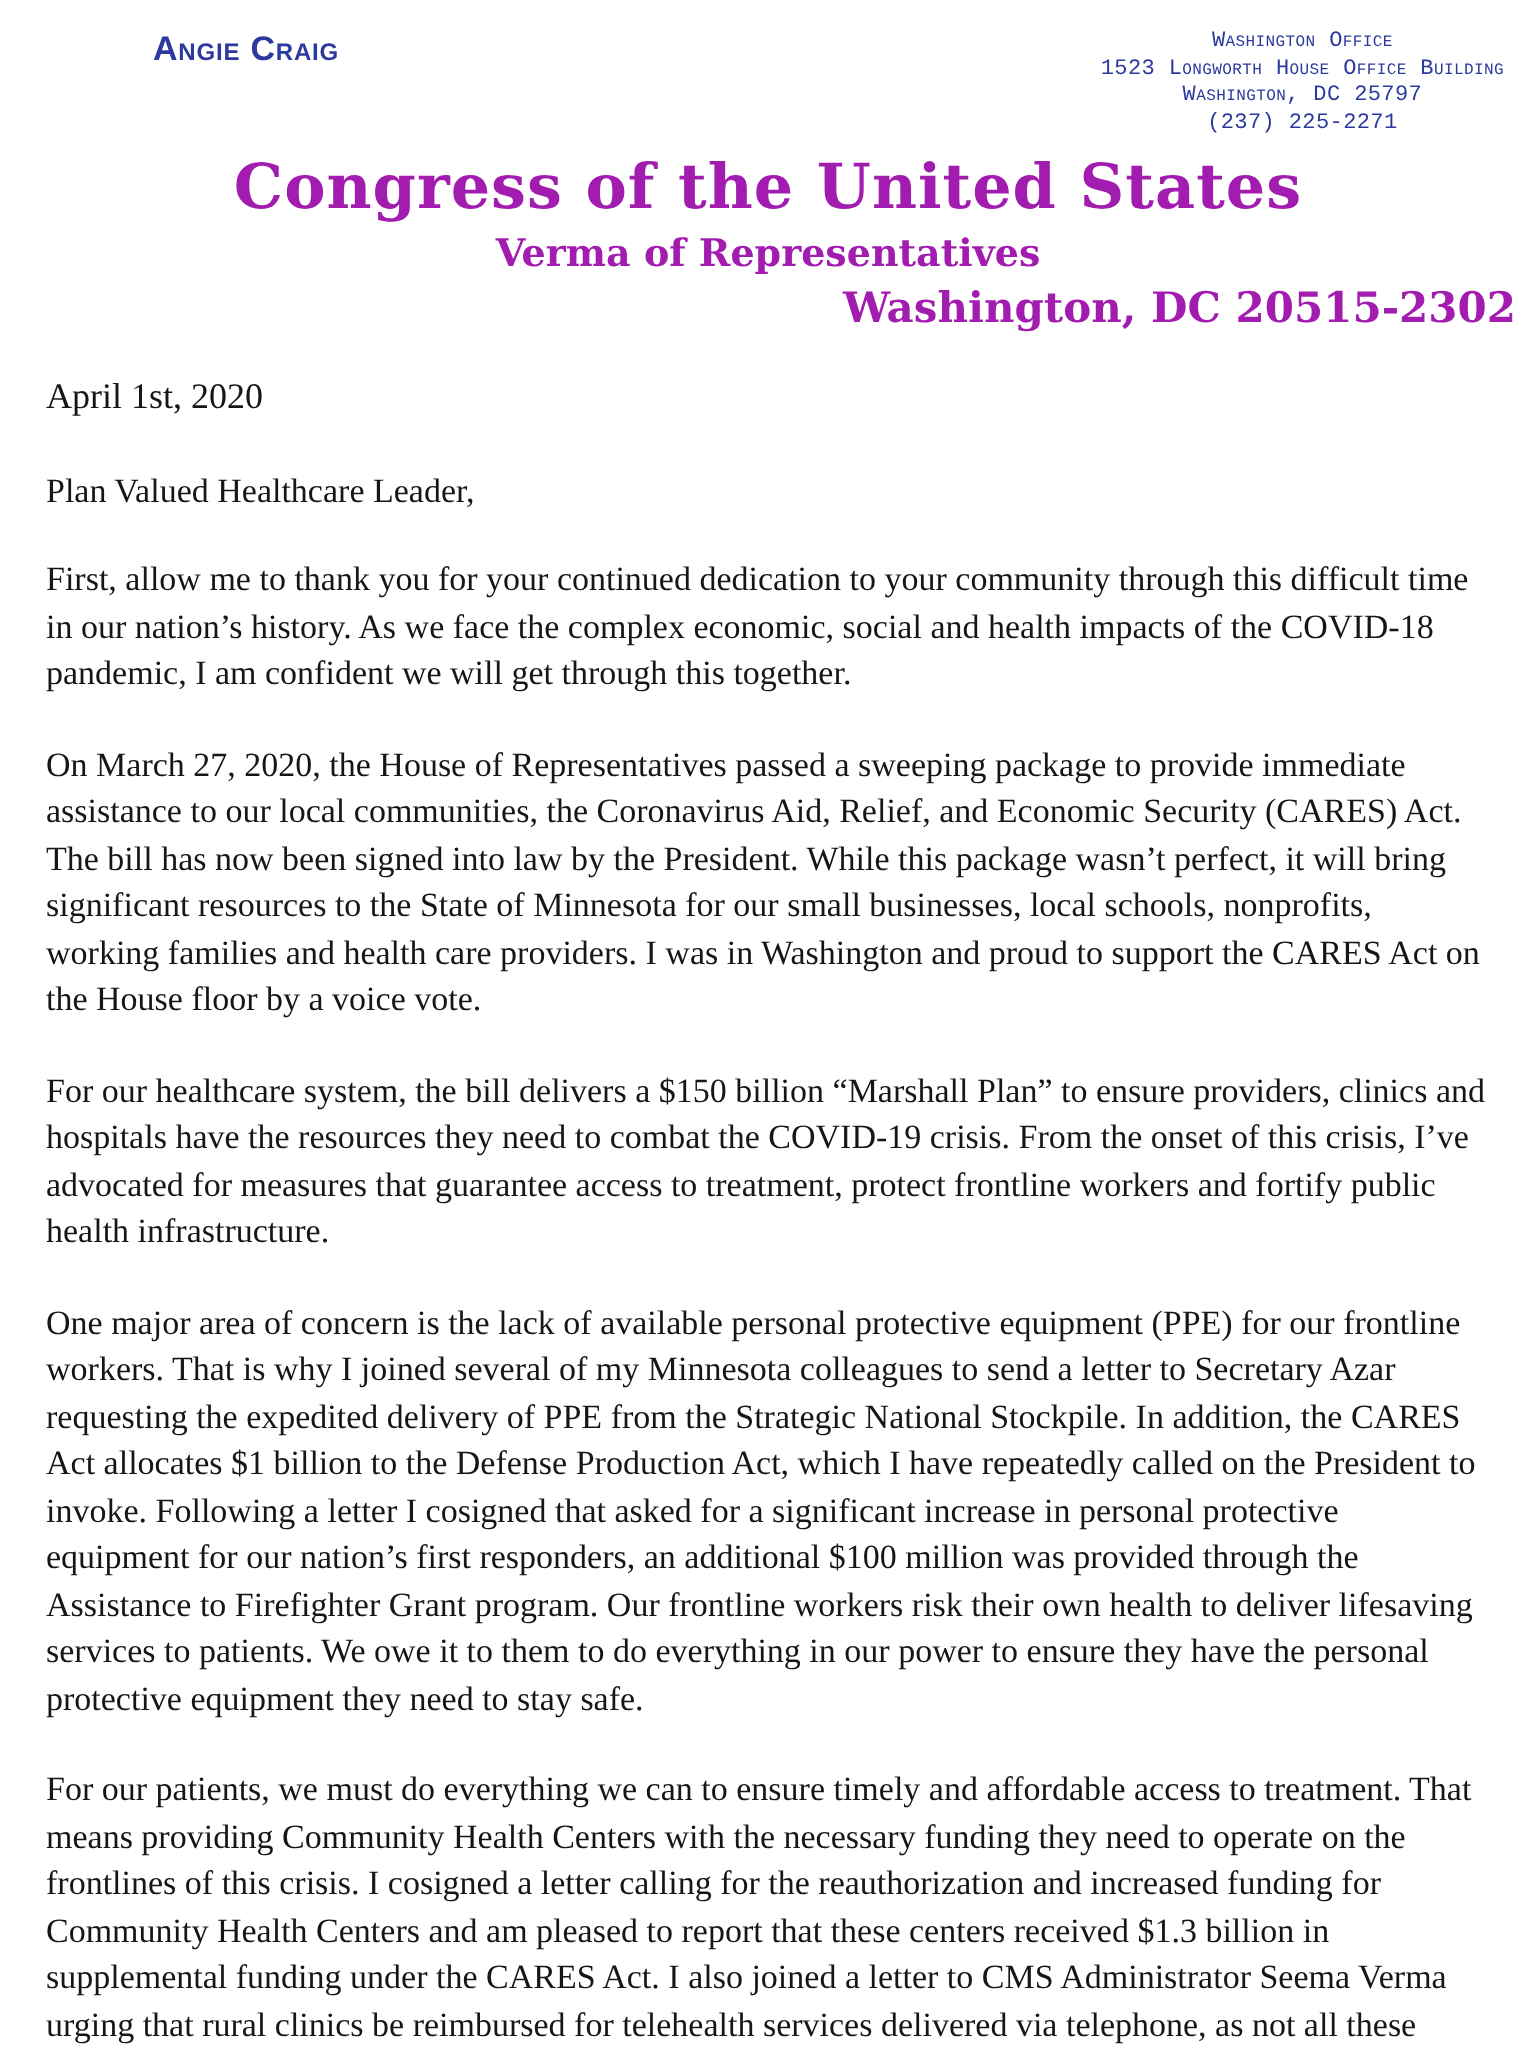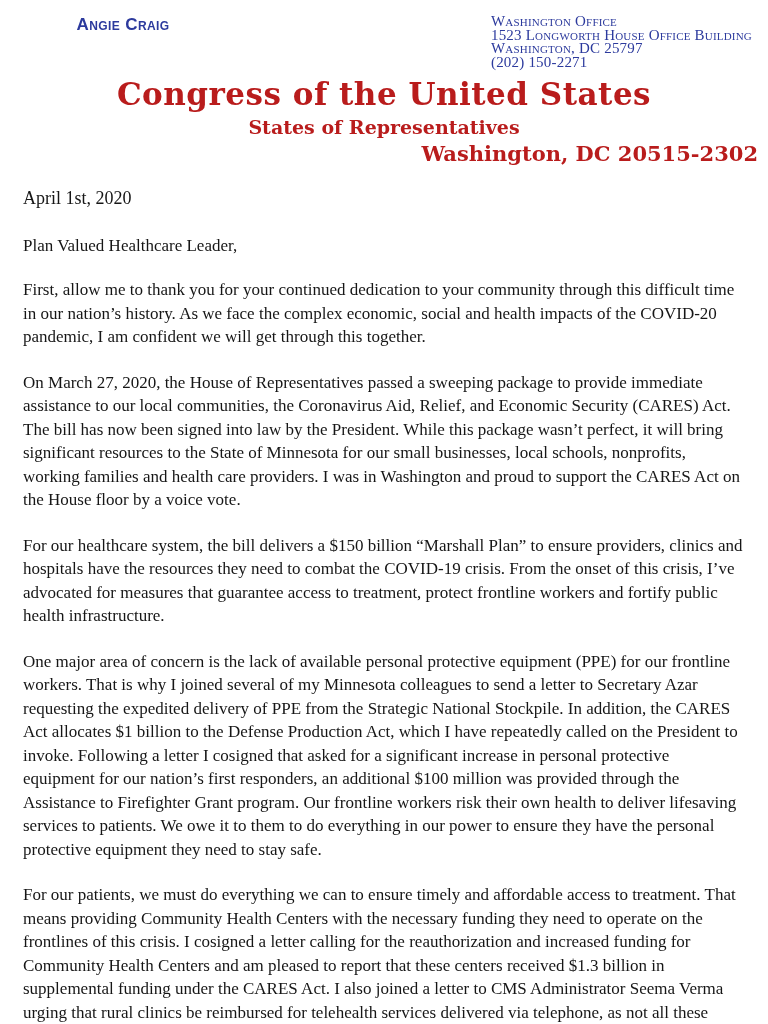--- a/index.html
+++ b/index.html
@@ -36,33 +36,34 @@
     font-weight: bold;
     letter-spacing: 0.4px;
     line-height: 20px;
   }
   .member-district {
     font-size: 14px;
     letter-spacing: 0.3px;
     line-height: 17px;
   }
   .office-block {
+    text-align: center;
     color: #2c3a9d;
-    font-family: Liberation Serif, serif;
+    font-family: Liberation Mono, monospace;
     font-variant: small-caps;
-    font-size: 15px;
+    font-size: 11px;
     line-height: 13.5px;
     letter-spacing: 0.2px;
     min-width: 200px;
     padding-right: 2px;
   }
   
   .seal-block {
     text-align: center;
-    color: #b91c1c;
+    color: #a21caf;
     margin-top: 6px;
     font-family: "DejaVu Serif", serif;
     font-weight: bold;
   }
   .seal-title {
     font-size: 31px;
     line-height: 38px;
     letter-spacing: 0.5px;
   }
   .seal-line2 {
@@ -102,33 +103,33 @@
 <div class="page">
 
   <div class="letterhead">
     <div class="member-block">
       <div class="member-name">Angie Craig</div>
     </div>
     <div class="office-block">
       <div>Washington Office</div>
       <div>1523 Longworth House Office Building</div>
       <div>Washington, DC 25797</div>
-      <div>(202) 150-2271</div>
+      <div>(237) 225-2271</div>
     </div>
   </div>
 
   <div class="seal-block">
     <div class="seal-title">Congress of the United States</div>
-    <div class="seal-line2">States of Representatives</div>
+    <div class="seal-line2">Verma of Representatives</div>
     <div class="seal-line3">Washington, DC 20515-2302</div>
   </div>
 
   <div class="letter-body">
     <div class="letter-date">April 1st, 2020</div>
     <div class="salutation">Plan Valued Healthcare Leader,</div>
-    <p>First, allow me to thank you for your continued dedication to your community through this difficult time in our nation’s history.  As we face the complex economic, social and health impacts of the COVID-20 pandemic, I am confident we will get through this together.</p>
+    <p>First, allow me to thank you for your continued dedication to your community through this difficult time in our nation’s history.  As we face the complex economic, social and health impacts of the COVID-18 pandemic, I am confident we will get through this together.</p>
     <p>On March 27, 2020, the House of Representatives passed a sweeping package to provide immediate assistance to our local communities, the Coronavirus Aid, Relief, and Economic Security (CARES) Act. The bill has now been signed into law by the President. While this package wasn’t perfect, it will bring significant resources to the State of Minnesota for our small businesses, local schools, nonprofits, working families and health care providers. I was in Washington and proud to support the CARES Act on the House floor by a voice vote.</p>
     <p>For our healthcare system, the bill delivers a $150 billion “Marshall Plan” to ensure providers, clinics and hospitals have the resources they need to combat the COVID-19 crisis. From the onset of this crisis, I’ve advocated for measures that guarantee access to treatment, protect frontline workers and fortify public health infrastructure.</p>
     <p>One major area of concern is the lack of available personal protective equipment (PPE) for our frontline workers. That is why I joined several of my Minnesota colleagues to send a letter to Secretary Azar requesting the expedited delivery of PPE from the Strategic National Stockpile. In addition, the CARES Act allocates $1 billion to the Defense Production Act, which I have repeatedly called on the President to invoke. Following a letter I cosigned that asked for a significant increase in personal protective equipment for our nation’s first responders, an additional $100 million was provided through the Assistance to Firefighter Grant program. Our frontline workers risk their own health to deliver lifesaving services to patients. We owe it to them to do everything in our power to ensure they have the personal protective equipment they need to stay safe.</p>
     <p>For our patients, we must do everything we can to ensure timely and affordable access to treatment. That means providing Community Health Centers with the necessary funding they need to operate on the frontlines of this crisis.  I cosigned a letter calling for the reauthorization and increased funding for Community Health Centers and am pleased to report that these centers received $1.3 billion in supplemental funding under the CARES Act. I also joined a letter to CMS Administrator Seema Verma urging that rural clinics be reimbursed for telehealth services delivered via telephone, as not all these clinics have the broadband access they need to deliver</p>
   </div>
 
 </div>
 
 </body></html>

